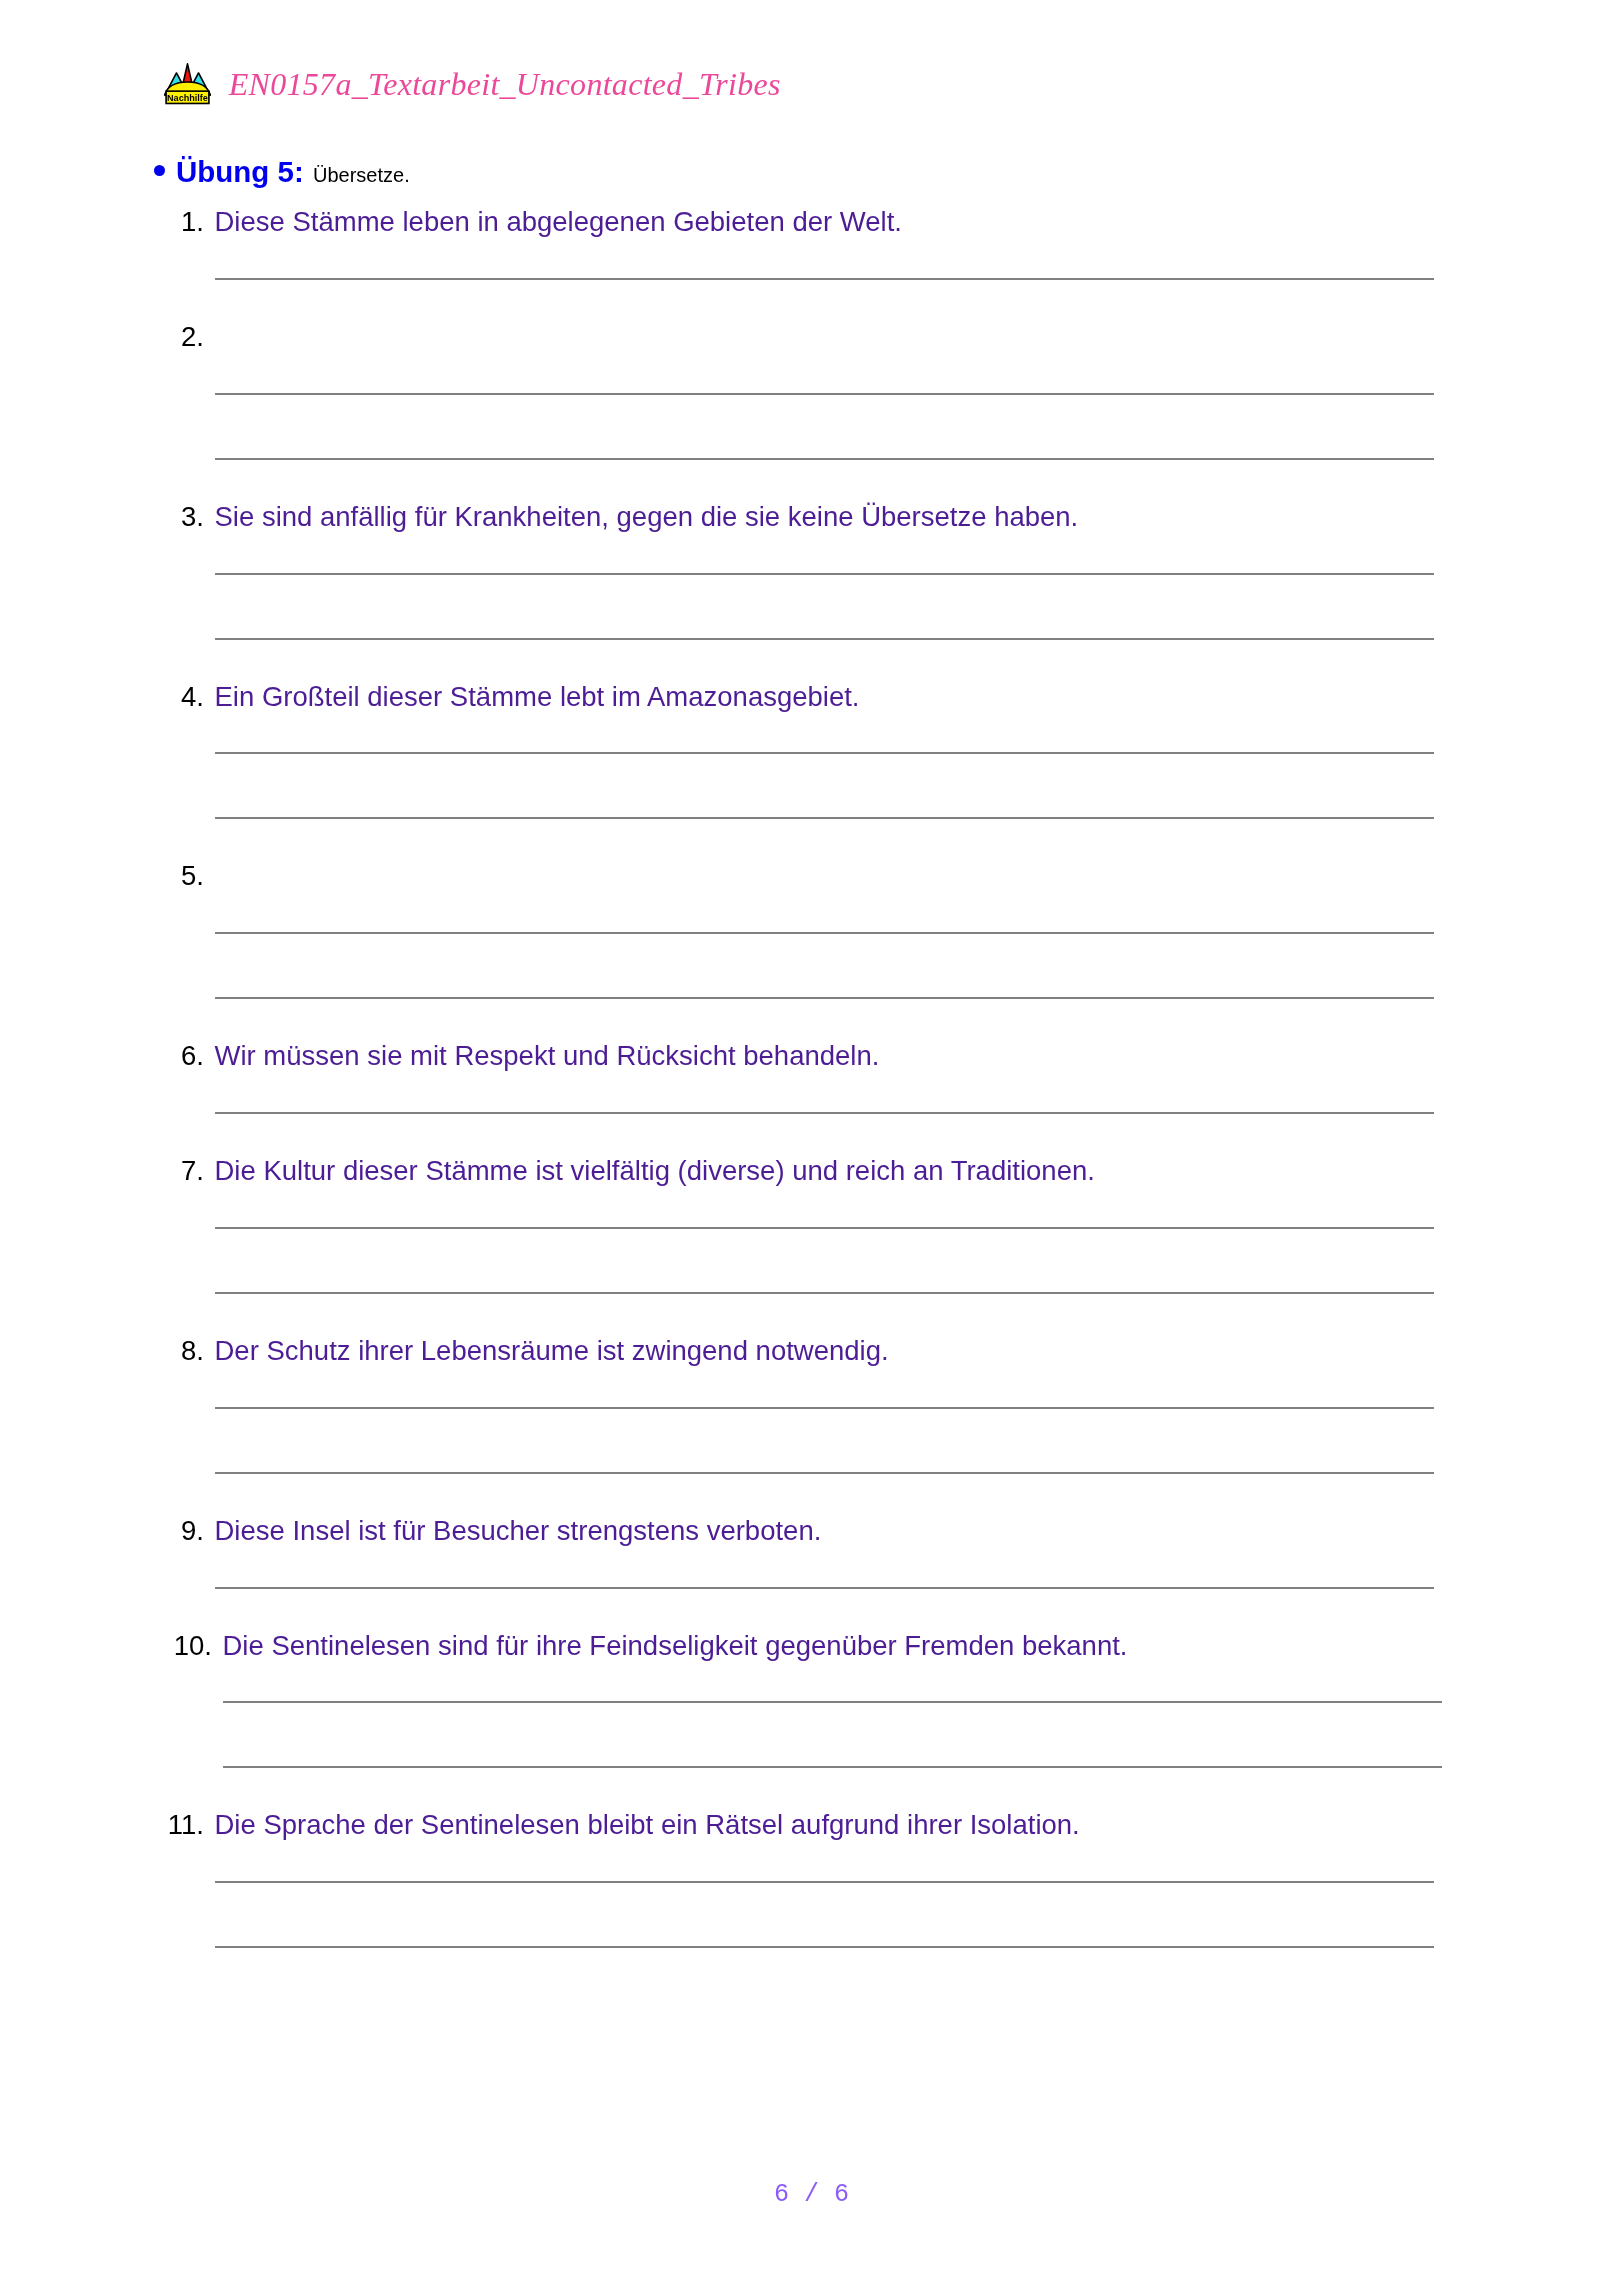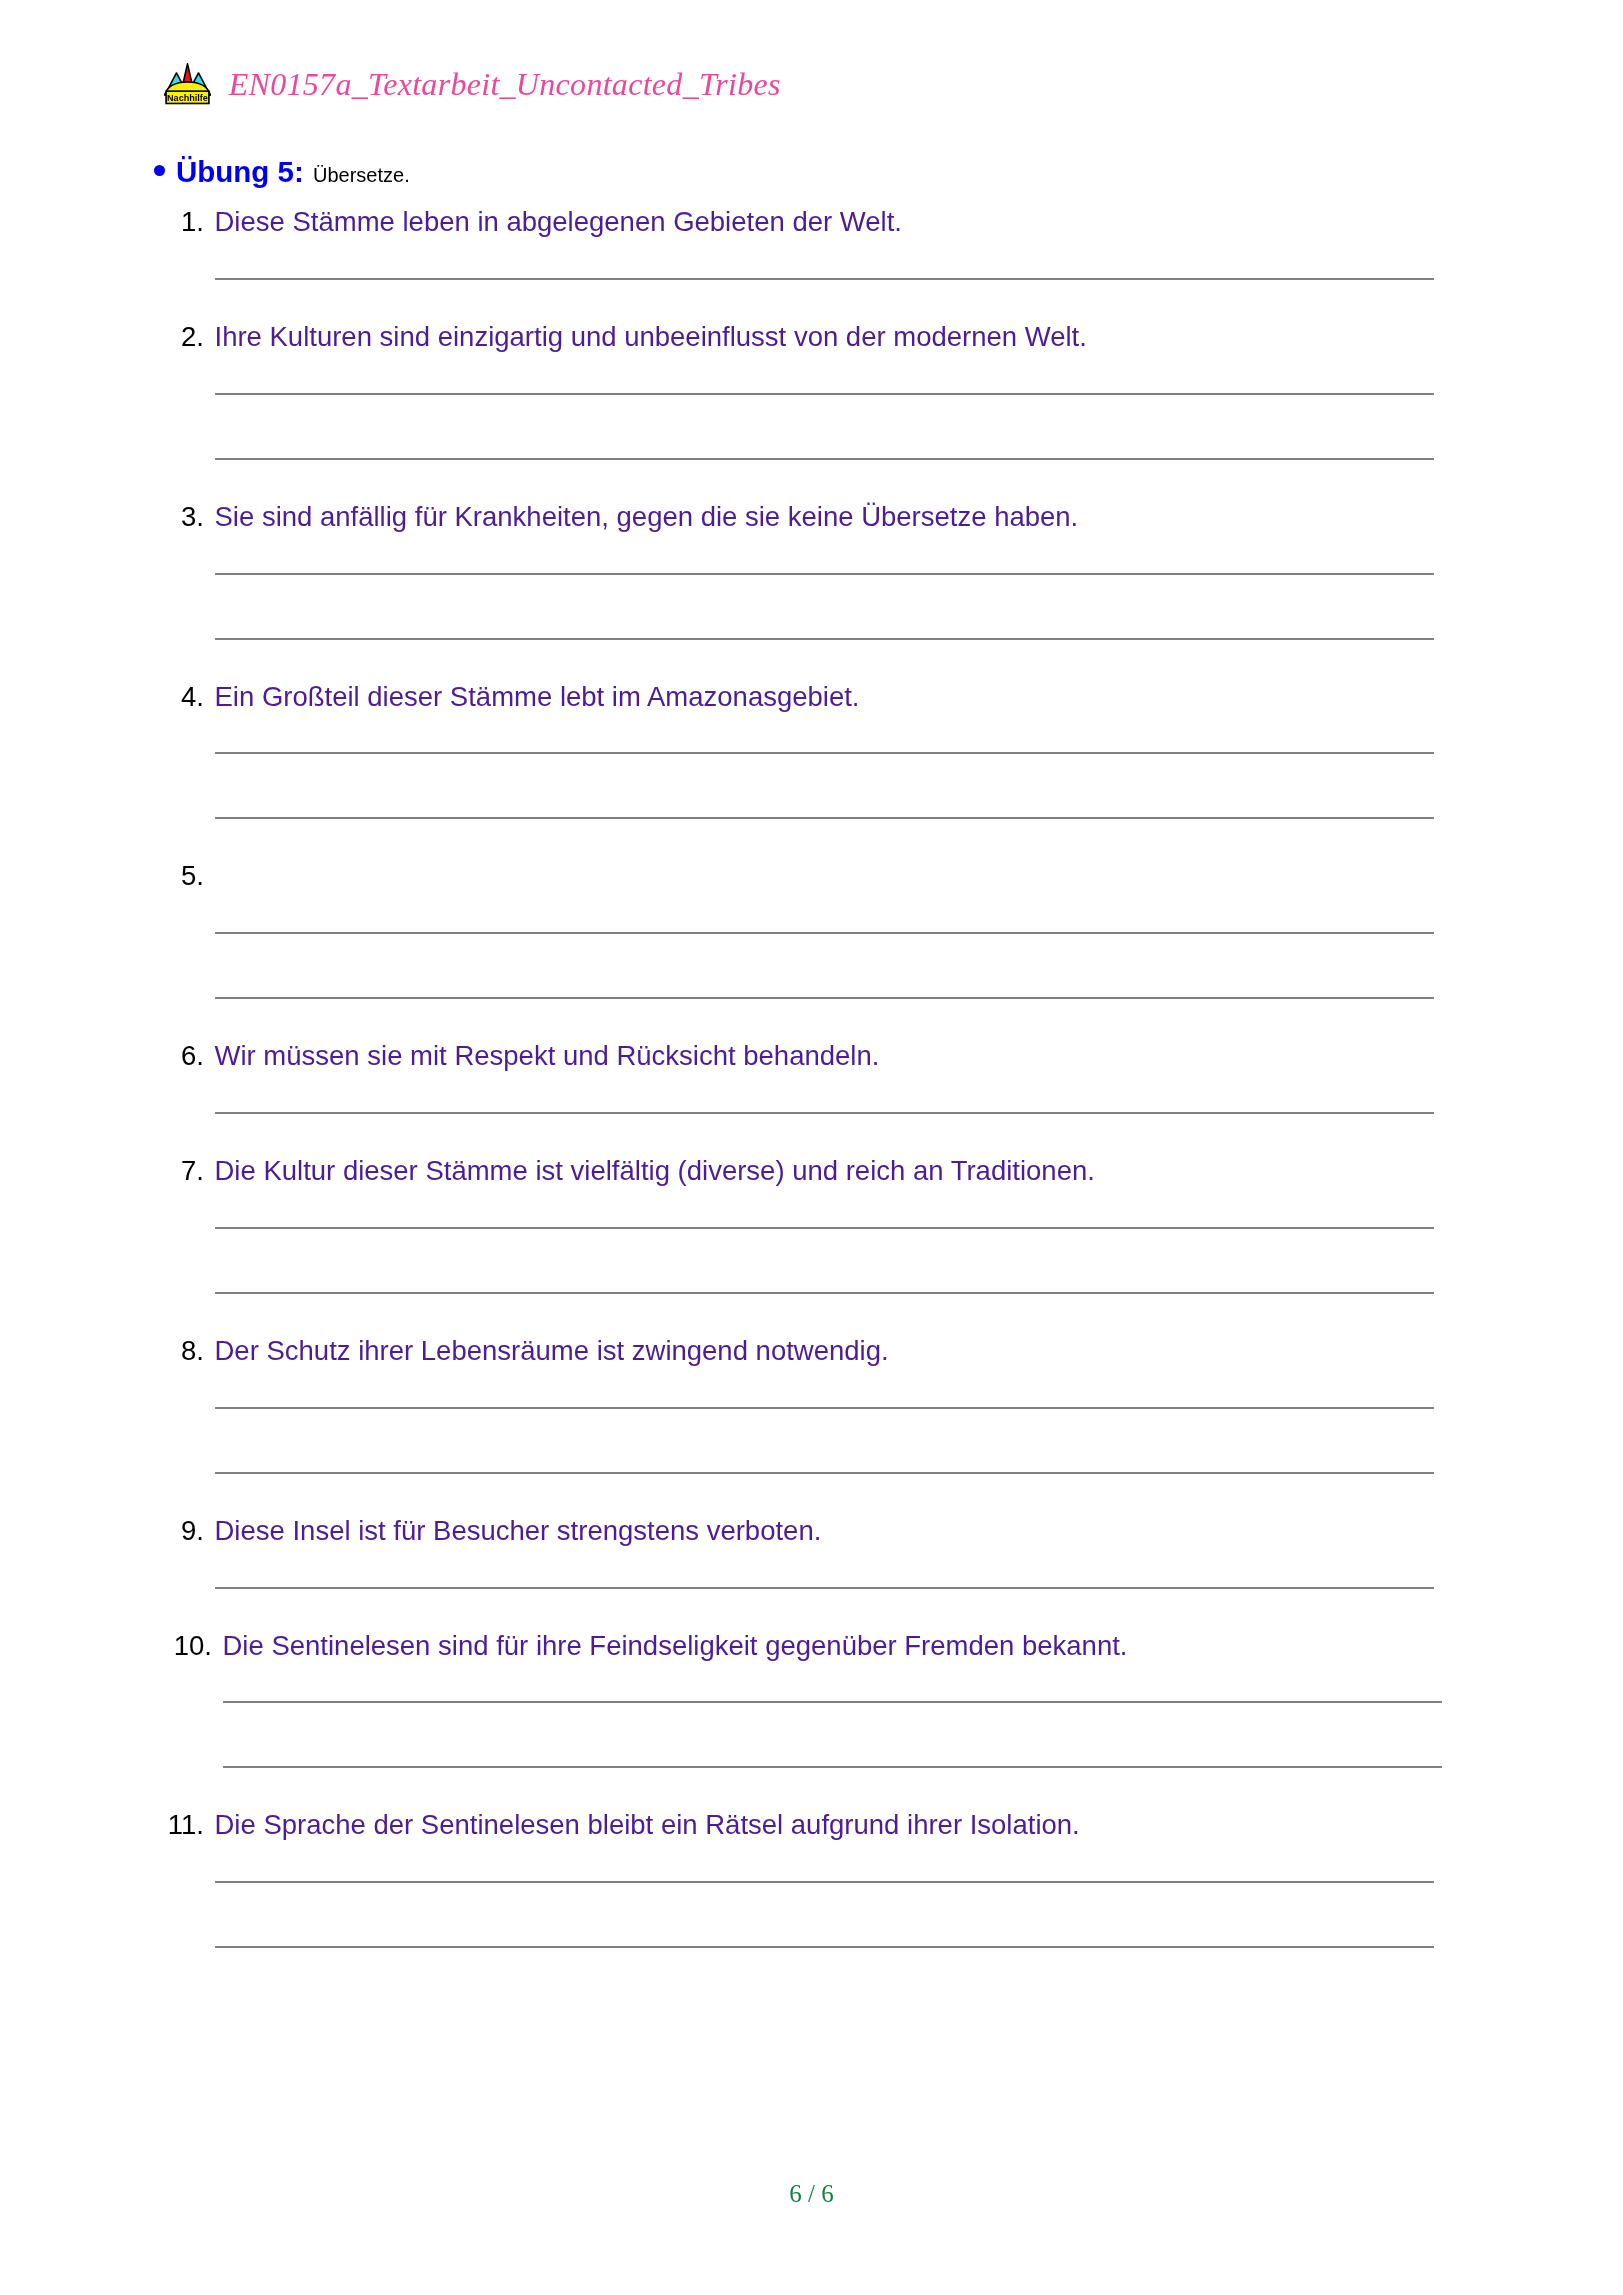--- a/index.html
+++ b/index.html
@@ -137,23 +137,23 @@
     width: 100%;
   }
 
   
   .footer {
     position: absolute;
     left: 0;
     top: 2180px;
     width: 1623px;
     text-align: center;
-    font-family: Liberation Serif, serif;
+    font-family: Liberation Mono, monospace;
     font-size: 25px;
-    color: #15803d;
+    color: #8b5cf6;
   }
 </style>
 </head>
 <body>
 
 <div class="page">
 
   <div class="doc-header">
     <div class="logo">
       <svg width="51" height="48" viewBox="0 0 78 74" xmlns="http://www.w3.org/2000/svg">
@@ -185,21 +185,20 @@
           <div class="item-num">1.</div>
           <div class="item-text">Diese Stämme leben in abgelegenen Gebieten der Welt.</div>
         </div>
         <div class="answer-lines" style="padding-top: 37px;">
           <div class="answer-line" style="border-bottom-color: rgb(128, 128, 128);"></div>
         </div>
       </div>
       <div class="item" style="margin-bottom: 39px;">
         <div class="item-head">
           <div class="item-num">2.</div>
-          <div class="item-text">Ihre Kulturen sind einzigartig und unbeeinflusst von der modernen Welt.</div>
         </div>
         <div class="answer-lines" style="padding-top: 37px;">
           <div class="answer-line" style="border-bottom-color: rgb(128, 128, 128);"></div>
           <div class="answer-line" style="margin-top: 63px; border-bottom-color: rgb(128, 128, 128);"></div>
         </div>
       </div>
       <div class="item" style="margin-bottom: 39px;">
         <div class="item-head">
           <div class="item-num">3.</div>
           <div class="item-text">Sie sind anfällig für Krankheiten, gegen die sie keine Übersetze haben.</div>

